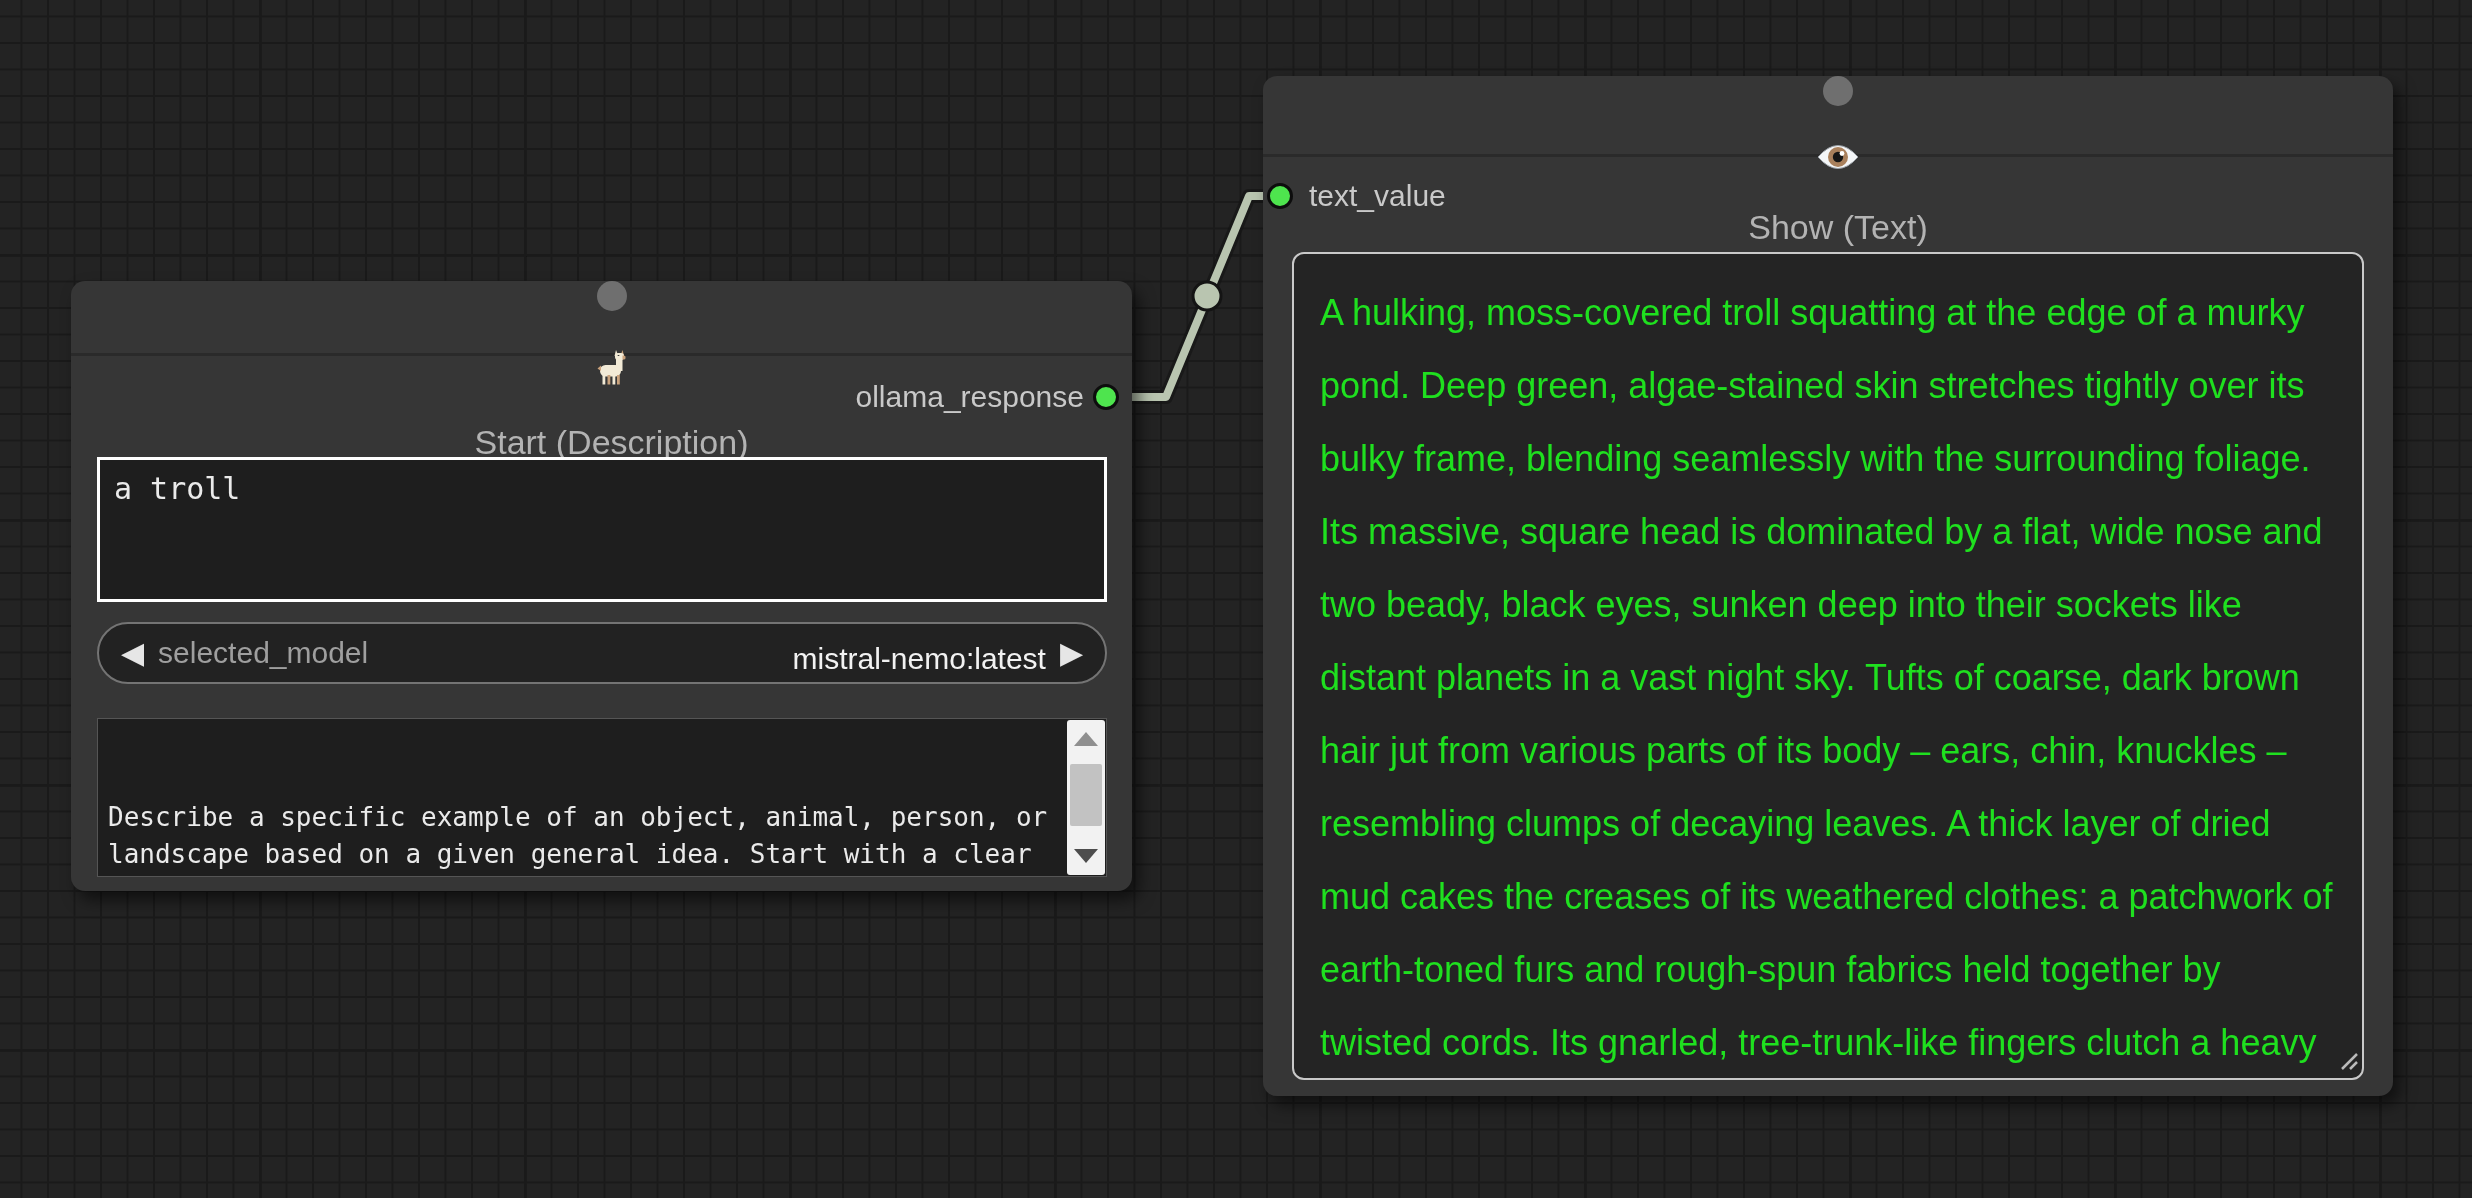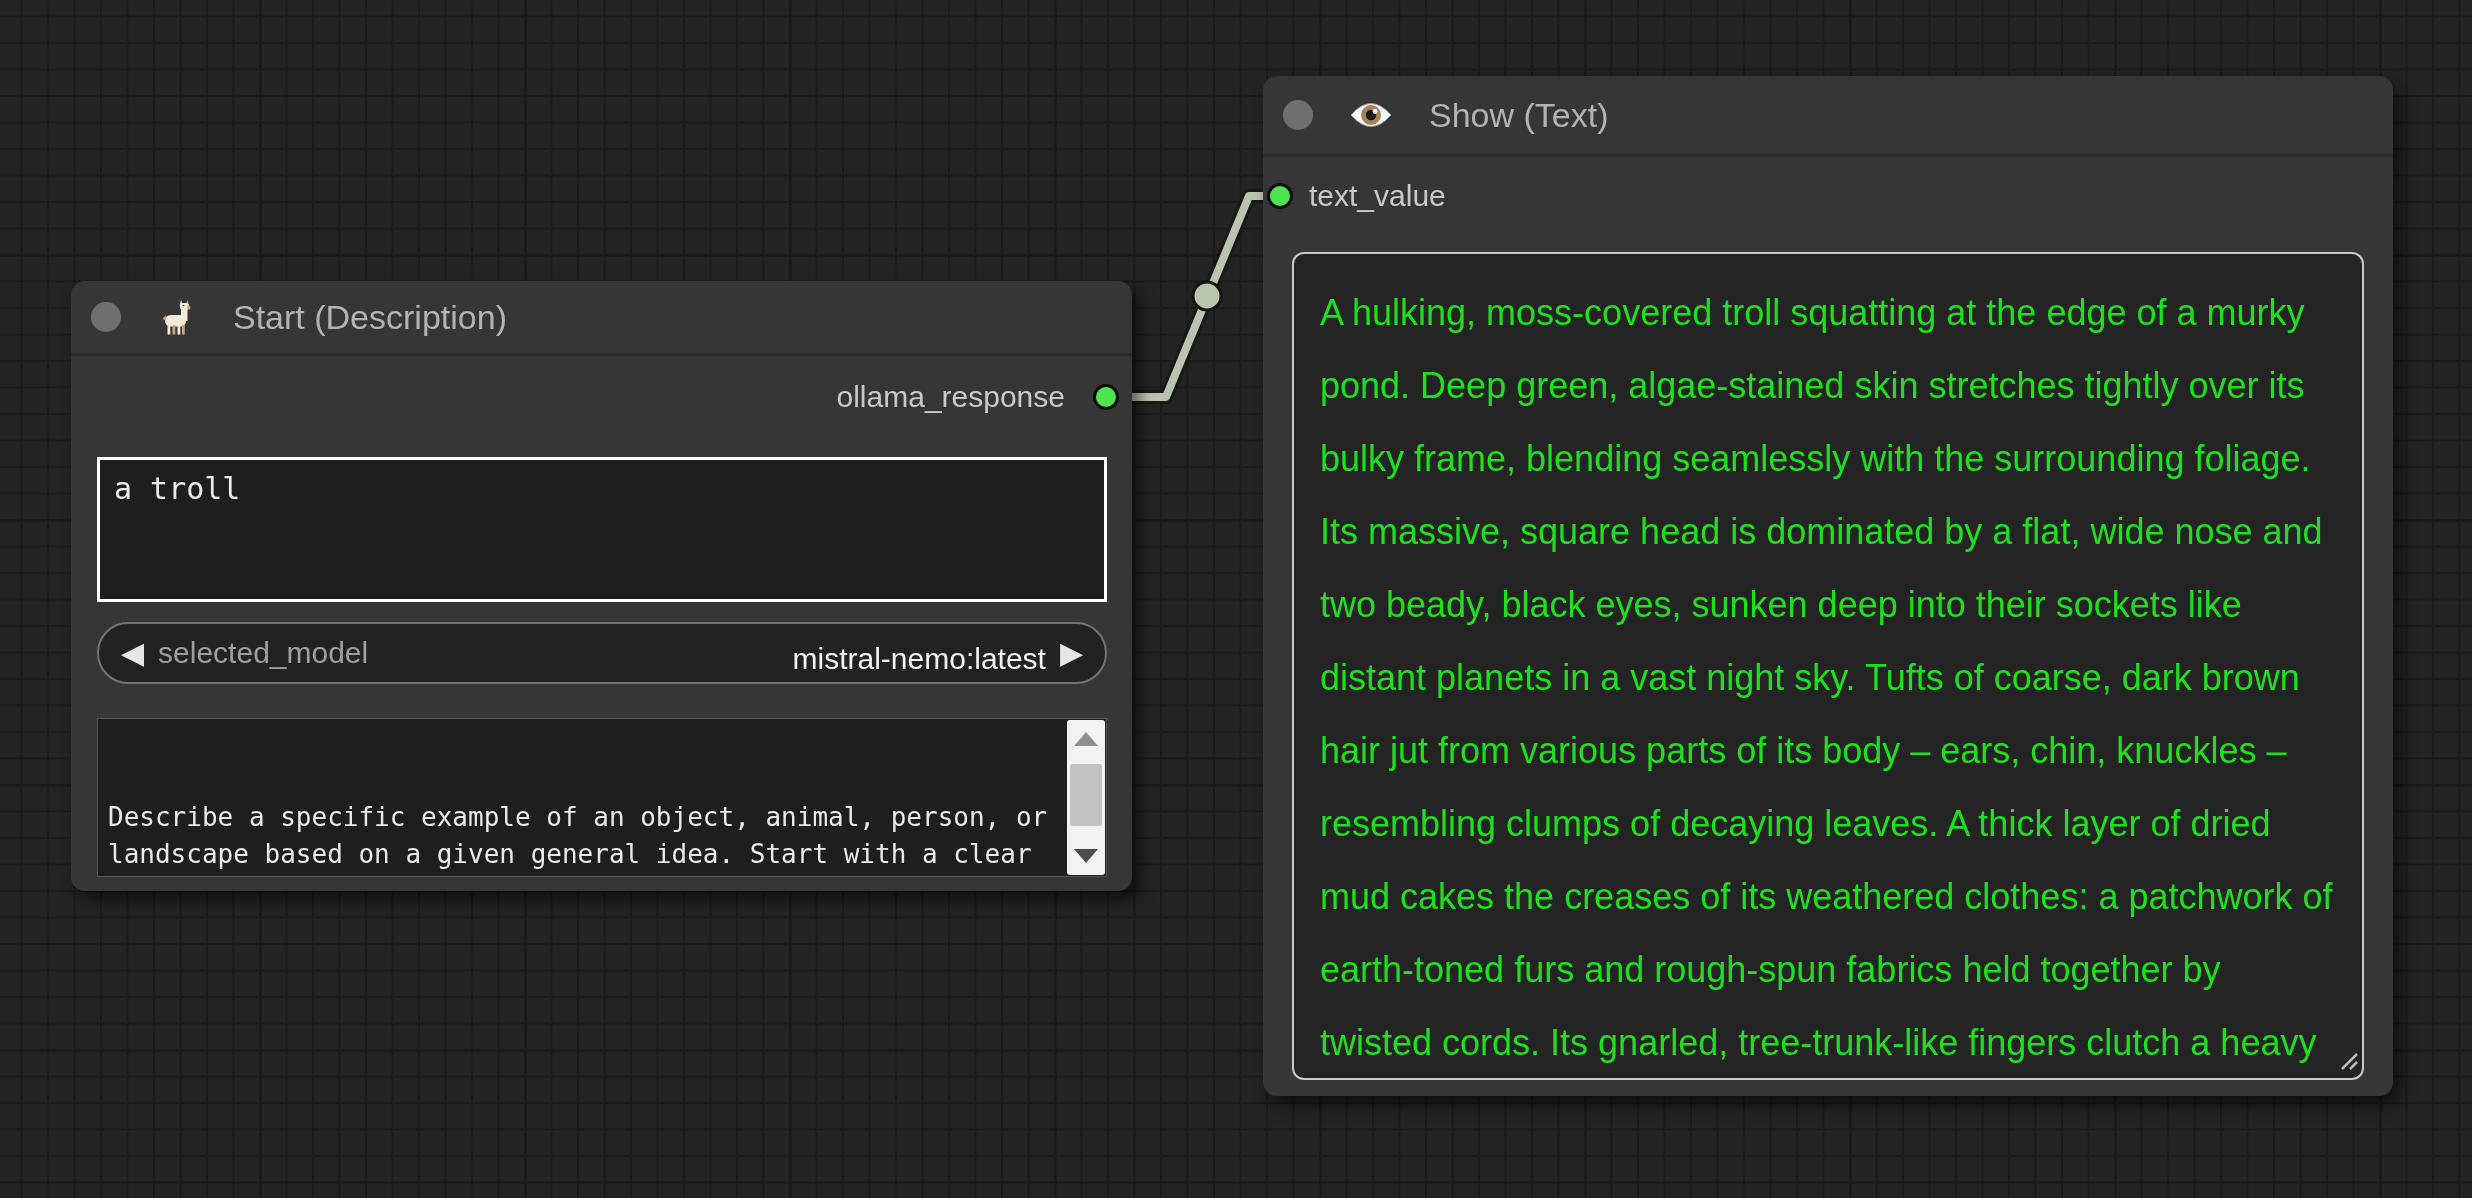--- a/index.html
+++ b/index.html
@@ -16,20 +16,21 @@
     background-position:-6px -11px;
     font-family:"Liberation Sans",sans-serif;
   }
   .node{
     position:absolute;background:#363636;border-radius:14px;
     box-shadow:7px 9px 16px rgba(0,0,0,.55);
   }
   .node-title{
     display:flex;align-items:center;gap:36px;padding:0 0 0 20px;
     border-bottom:3px solid #2a2a2a;
+    flex-direction:column;
   }
   .title-text{color:#b3b3b3;font-size:34px;}
   .collapse-dot{width:30px;height:30px;border-radius:50%;background:#6f6f6f;flex:0 0 auto;}
   .slot-dot{
     position:absolute;width:26px;height:26px;border-radius:50%;
     background:#4ee44e;border:3px solid #0d0d0d;
   }
   .slot-label{position:absolute;color:#c9c9c9;font-size:30px;white-space:nowrap;}
   .mono-area{
     position:absolute;background:#1e1e1e;border:3px solid #ffffff;
@@ -93,21 +94,21 @@
           <path d="M9 18.5 l-3.5 3 l3.5 2.5 z" fill="#caa27c"></path>
           <rect x="10.5" y="28" width="2.8" height="9.5" fill="#f2ead6"></rect>
           <rect x="15.5" y="28" width="2.8" height="9.5" fill="#caa27c"></rect>
           <rect x="20.5" y="28" width="2.8" height="9.5" fill="#f2ead6"></rect>
           <rect x="25" y="28" width="2.8" height="9.5" fill="#caa27c"></rect>
         </svg>
       </span>
       <span class="title-text">Start (Description)</span>
     </div>
 
-    <span class="slot-label" style="right:67px;top:99px;">ollama_response</span>
+    <span class="slot-label" style="right:48px;top:99px;">ollama_response</span>
     <span class="slot-dot" style="right:13px;top:103px;"></span>
 
     <div class="mono-area" style="left:26px;top:176px;width:1010px;height:145px;font-size:30px;padding:9px 14px;line-height:40px;">a troll</div>
 
     <div class="pill" style="left:26px;top:341px;width:1010px;height:62px;">
       <span class="pill-arrow">◀</span>
       <span class="pill-label">selected_model</span>
       <span class="pill-value">mistral-nemo:latest</span>
       <span class="pill-arrow">▶</span>
     </div>

